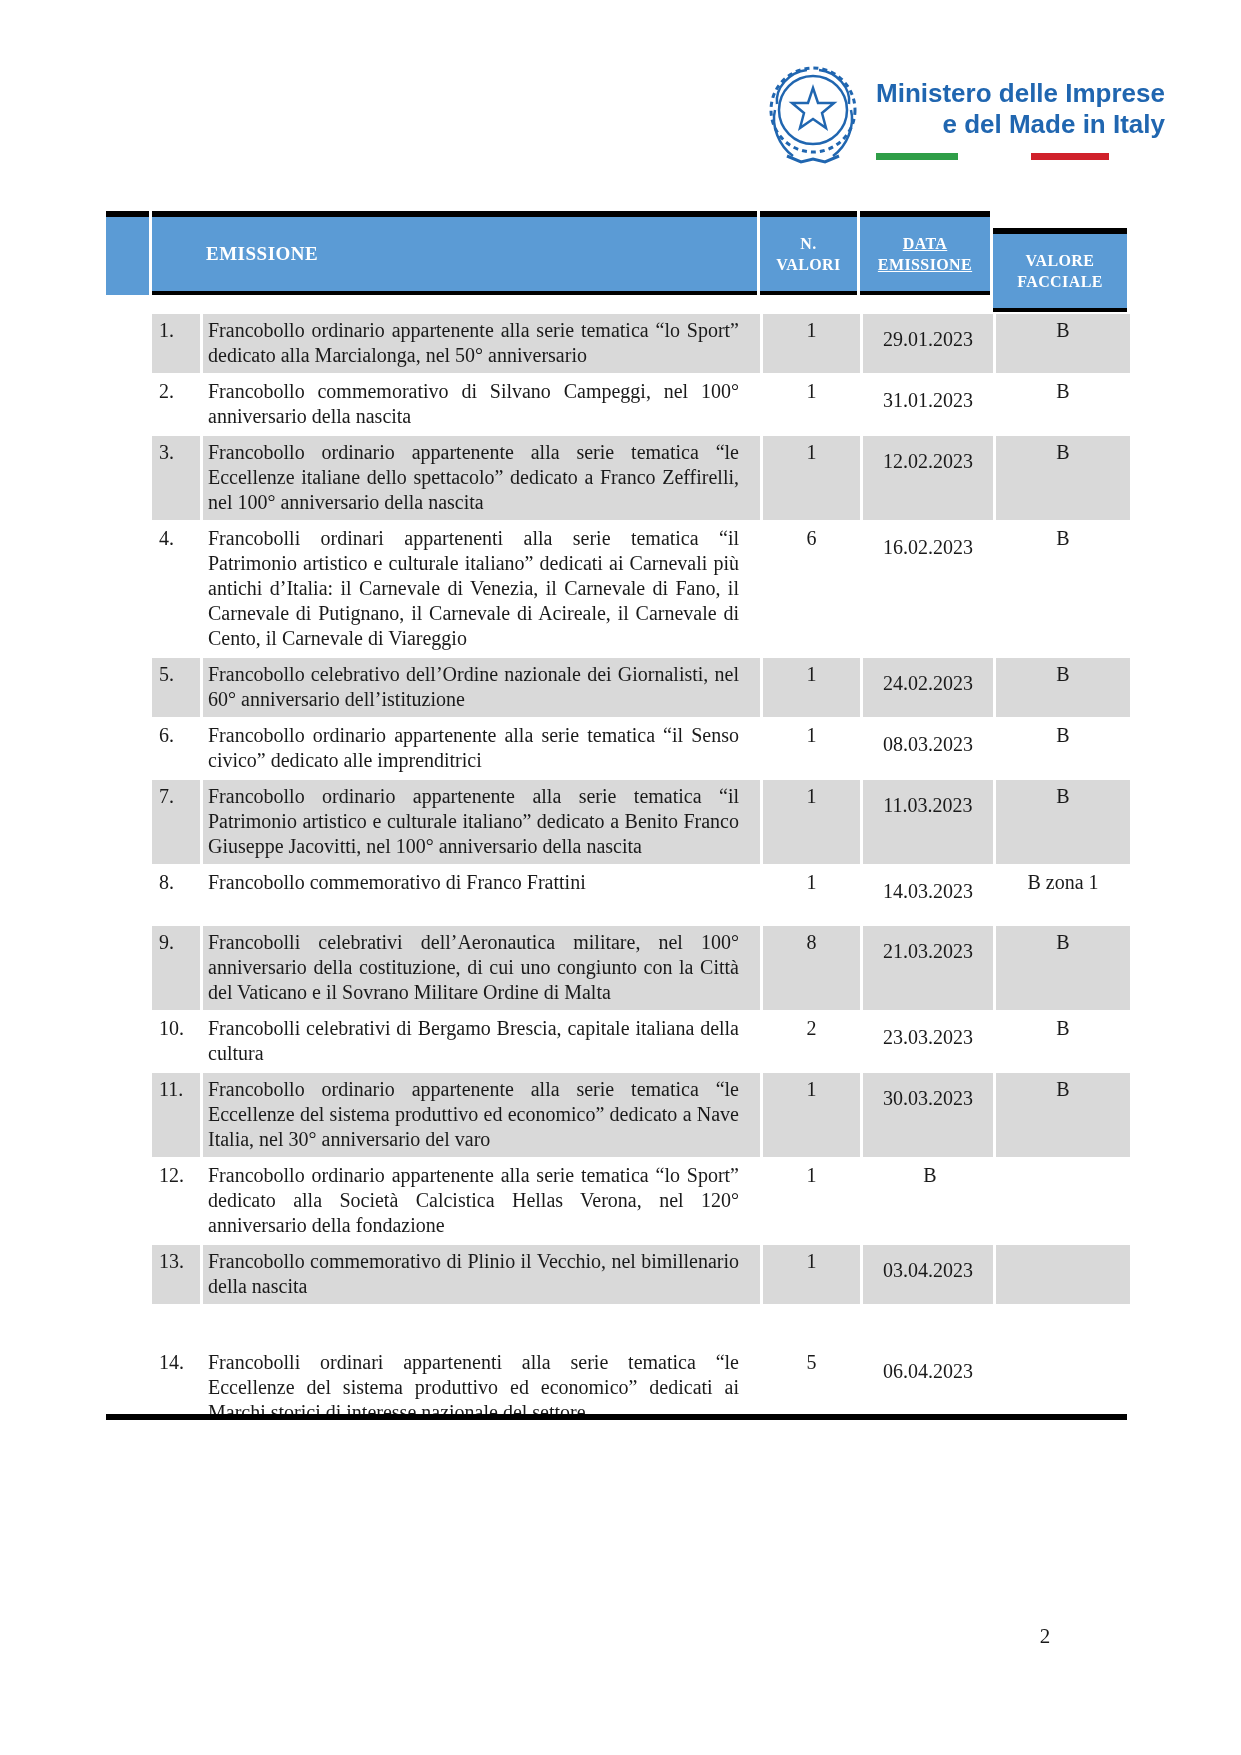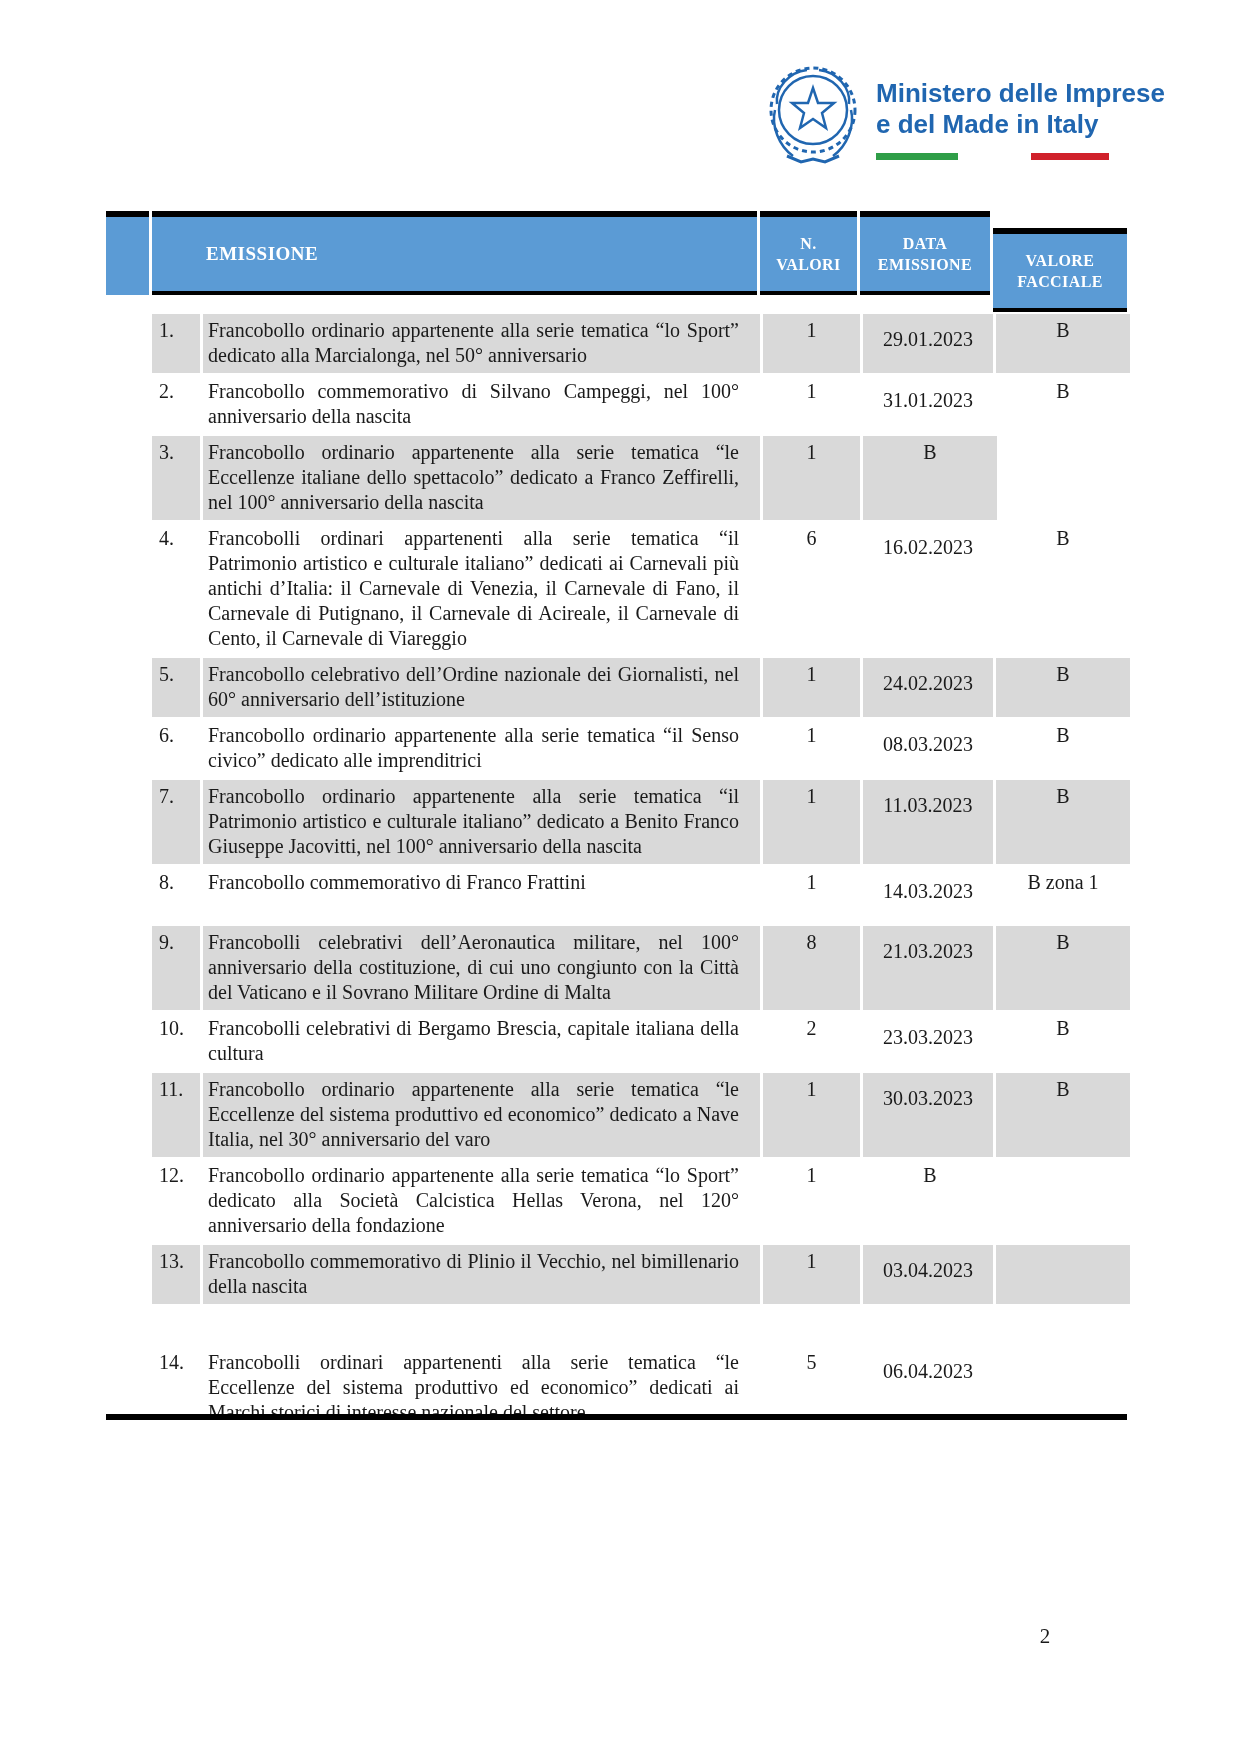--- a/index.html
+++ b/index.html
@@ -3,21 +3,21 @@
 <meta charset="utf-8">
 <style>
   html,body { margin:0; padding:0; background:#e8e8e8; }
   .page {
     position:relative; width:1241px; height:1755px; margin:0 auto;
     background:#ffffff; overflow:hidden;
     font-family:"Liberation Serif", serif; color:#1a1a1a;
   }
 
   
-  .logo { position:absolute; top:64px; left:766px; display:flex; }
+  .logo { position:absolute; top:64px; left:766px; display:flex;text-align:right; }
   .emblem { width:94px; height:104px; }
   .logo-text { margin-left:16px; padding-top:14px;
     font-family:"Liberation Sans", sans-serif; font-weight:bold;
     font-size:26px; line-height:31px; color:var(--logo-blue); }
   .flag { position:relative; margin-top:13px; width:233px; height:7px; }
   .flag .bar { position:absolute; top:0; height:7px; }
   .flag .green { left:0; width:82px; background:var(--flag-green); }
   .flag .red { left:155px; width:78px; background:var(--flag-red); }
 
   
@@ -28,21 +28,21 @@
   .strip { width:43px; flex:0 0 43px; background:var(--accent); }
 
   .t-header .cell { background:var(--accent); height:84px; border-top:6px solid #000; }
   .t-header .cell:not(.strip) { border-bottom:4px solid #000; }
   .h-emissione { width:605px; flex:0 0 605px; display:flex; align-items:center;
     padding-left:54px; color:#fff; font-weight:bold; font-size:19px; letter-spacing:.5px; }
   .h-small { display:flex; align-items:center; justify-content:center; text-align:center;
     color:#fff; font-weight:bold; font-size:16px; line-height:21px;
     white-space:pre-line; letter-spacing:.4px; }
   .h-valori { width:97px; flex:0 0 97px; }
-  .h-data   { width:130px; flex:0 0 130px; }
+  .h-data   { width:130px; flex:0 0 130px;text-decoration:underline; }
   .h-valore { width:134px; flex:0 0 134px;margin-top:17px; }
 
   .t-row { margin-top:2px; }
   .t-row .cell { background:#fff; font-size:20px; line-height:25px; }
   .t-row.stripe .cell:not(.strip) { background:var(--stripe); }
 
   .c-num    { width:48px;  flex:0 0 48px;  padding:4px 2px 4px 7px; }
   .c-text   { width:557px; flex:0 0 557px; padding:4px 21px 5px 5px; text-align:justify;font-family:Liberation Serif, serif; }
   .c-valori { width:97px;  flex:0 0 97px;  padding:4px 0; text-align:center; }
   .c-data   { width:130px; flex:0 0 130px; padding:13px 0; text-align:center; }
@@ -111,20 +111,21 @@
     <div class="cell c-valori">1</div>
     <div class="cell c-data">31.01.2023</div>
     <div class="cell c-valore">B</div>
   </div>
 
   <div class="t-row stripe">
     <div class="cell strip"></div>
     <div class="cell c-num">3.</div>
     <div class="cell c-text">Francobollo ordinario appartenente alla serie tematica “le Eccellenze italiane dello spettacolo” dedicato a Franco Zeffirelli, nel 100° anniversario della nascita</div>
     <div class="cell c-valori">1</div>
+    <div class="cell c-data">12.02.2023</div>
     <div class="cell c-valore">B</div>
   </div>
 
   <div class="t-row plain">
     <div class="cell strip"></div>
     <div class="cell c-num">4.</div>
     <div class="cell c-text">Francobolli ordinari appartenenti alla serie tematica “il Patrimonio artistico e culturale italiano” dedicati ai Carnevali più antichi d’Italia: il Carnevale di Venezia, il Carnevale di Fano, il Carnevale di Putignano, il Carnevale di Acireale, il Carnevale di Cento, il Carnevale di Viareggio</div>
     <div class="cell c-valori">6</div>
     <div class="cell c-data">16.02.2023</div>
     <div class="cell c-valore">B</div>

